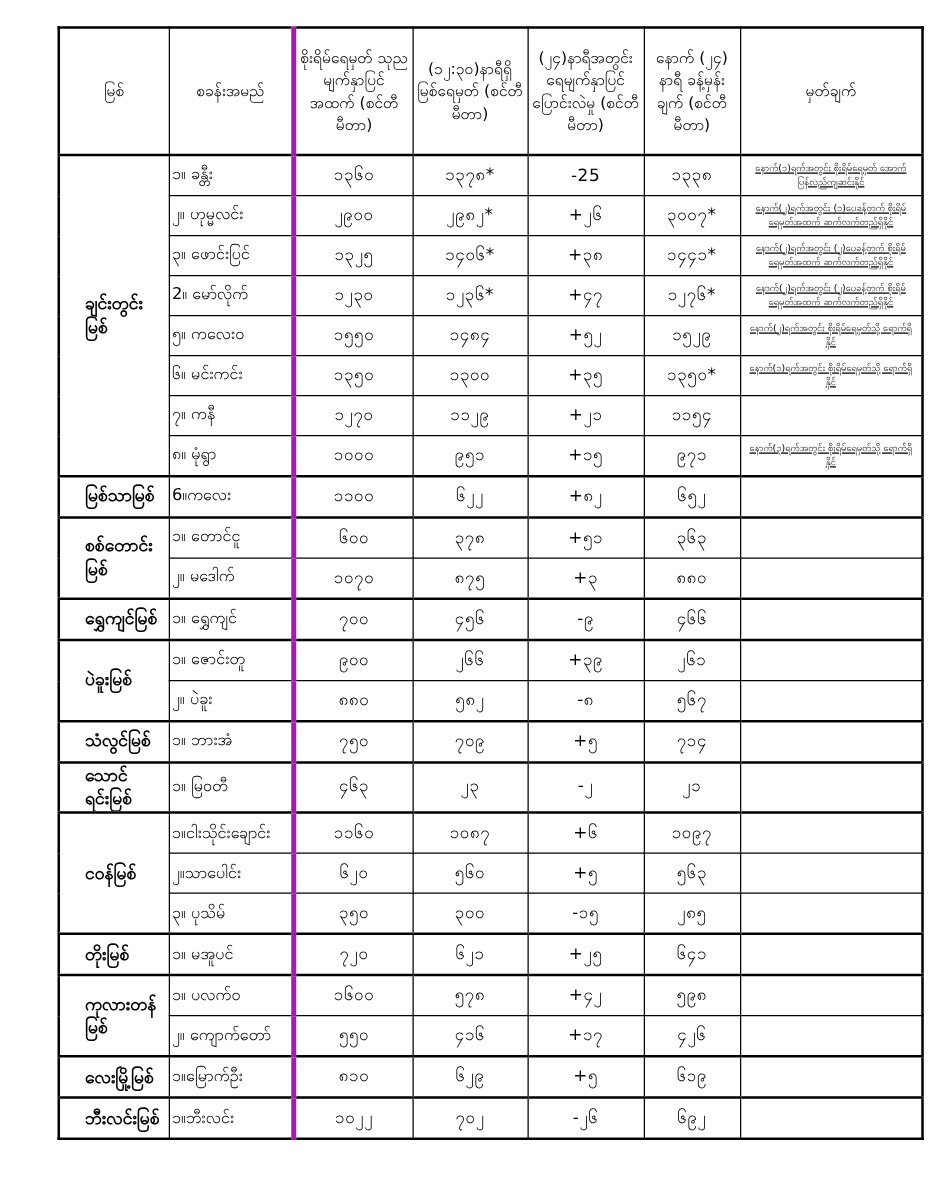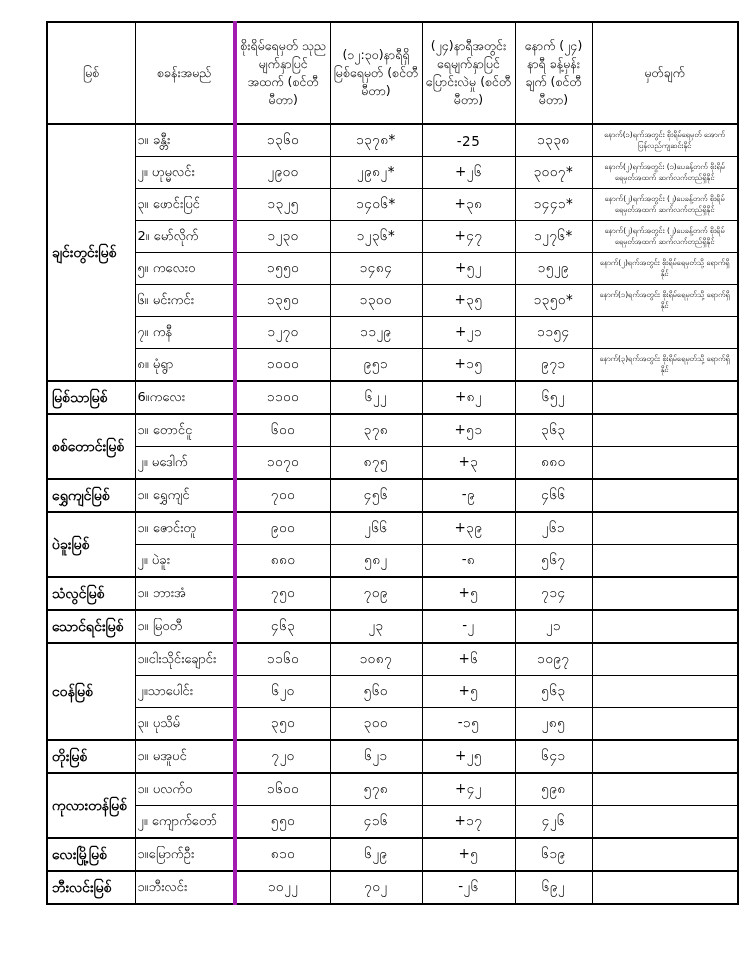--- a/index.html
+++ b/index.html
@@ -37,41 +37,42 @@
     line-height: 1.45;
     text-align: center;
     height: 98px;
   }
   th.c-danger, td.danger { border-left: 4px solid #a21caf; }
   tr.group-start td { border-top: 2px solid #000; }
   td.river {
     font-size: 14px;
     font-weight: bold;
     text-align: left;
-    padding-left: 4px;
+    padding-left: 20px;
     line-height: 1.3;
     margin-left: 29px;
   }
   td.station {
     font-size: 13px;
     text-align: left;
     padding-left: 2px;
     height: 29px;
     line-height: 1.25;
   }
   td.num {
     font-size: 13.5px;
     text-align: center;
     letter-spacing: 0.5px;
   }
   td.remark {
     font-size: 7.5px;
     line-height: 1.35;
     text-align: center;
     padding: 1px 4px;
+    text-decoration: underline;
   }
   .footnote {
     margin-left: 60px;
     margin-top: 7px;
     font-size: 13px;
   }
   .footnote .note-text { margin-left: 44px; }
 </style>
 </head>
 <body>

